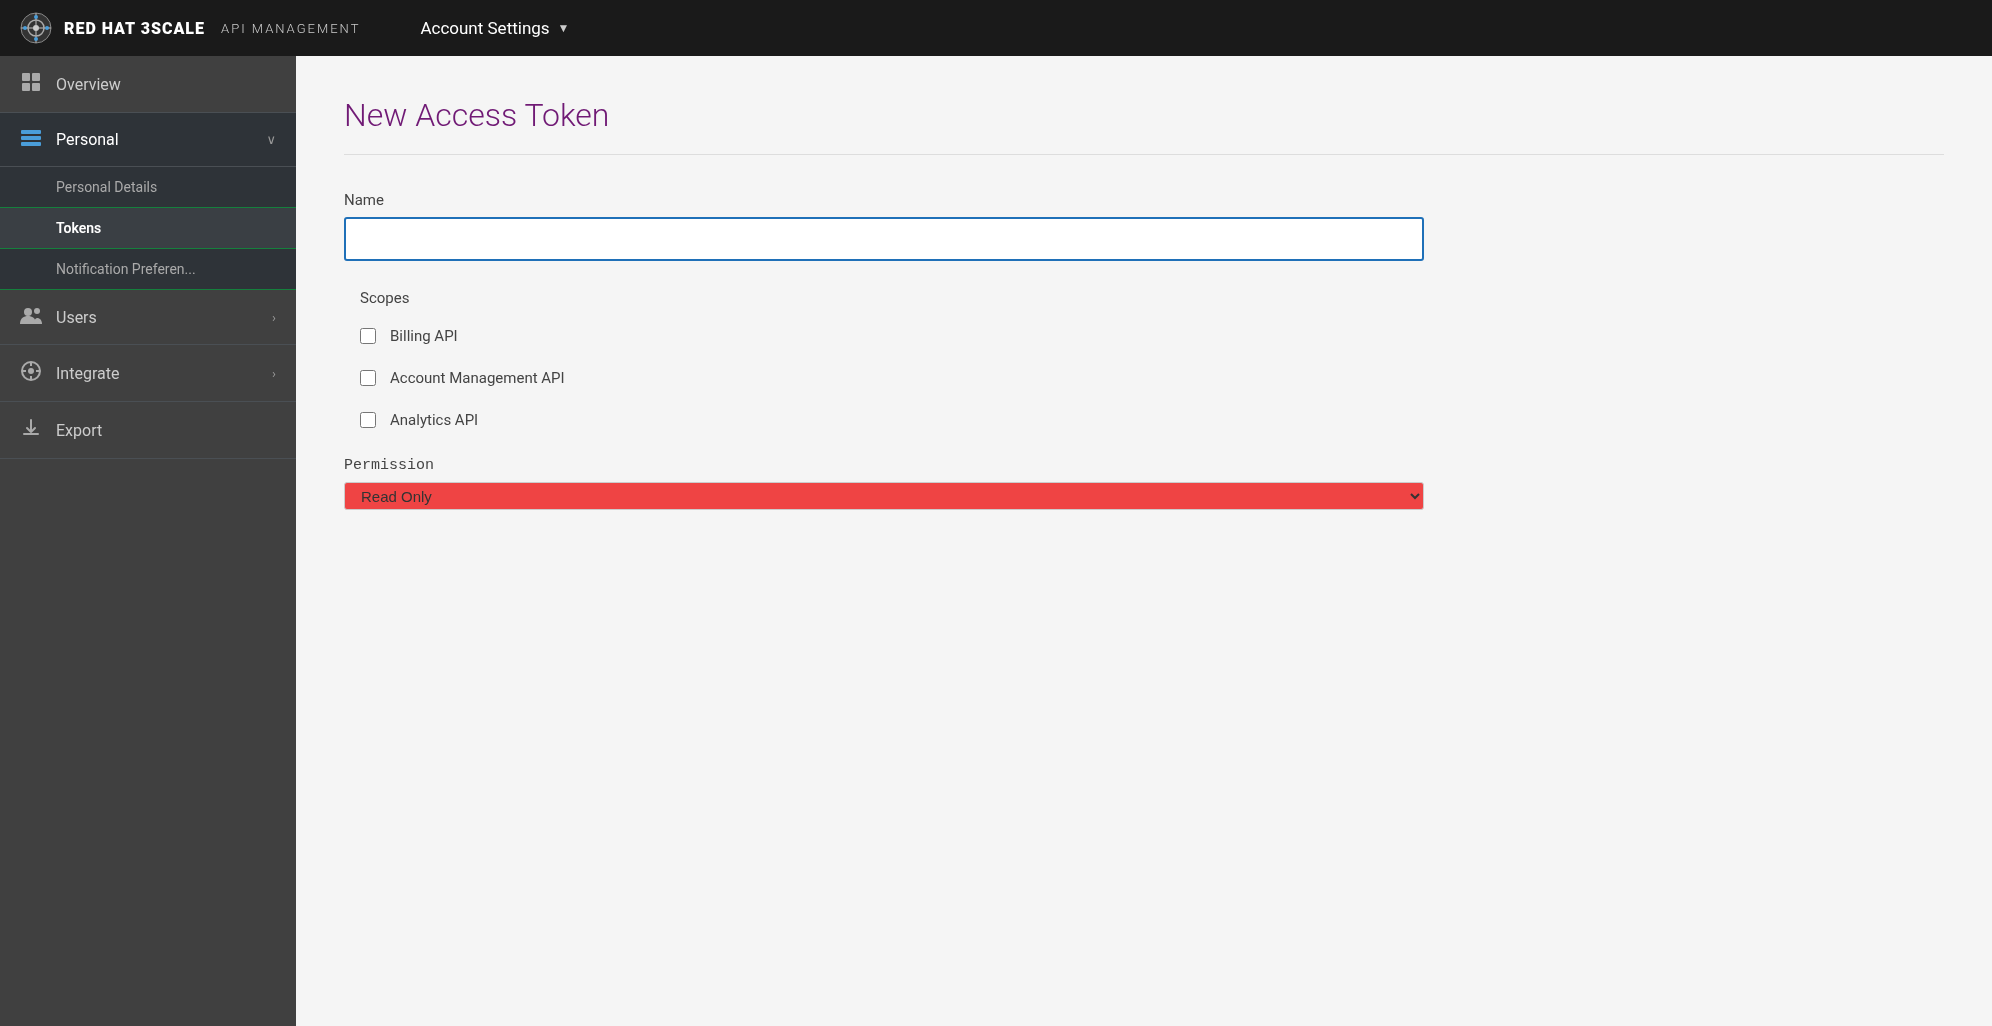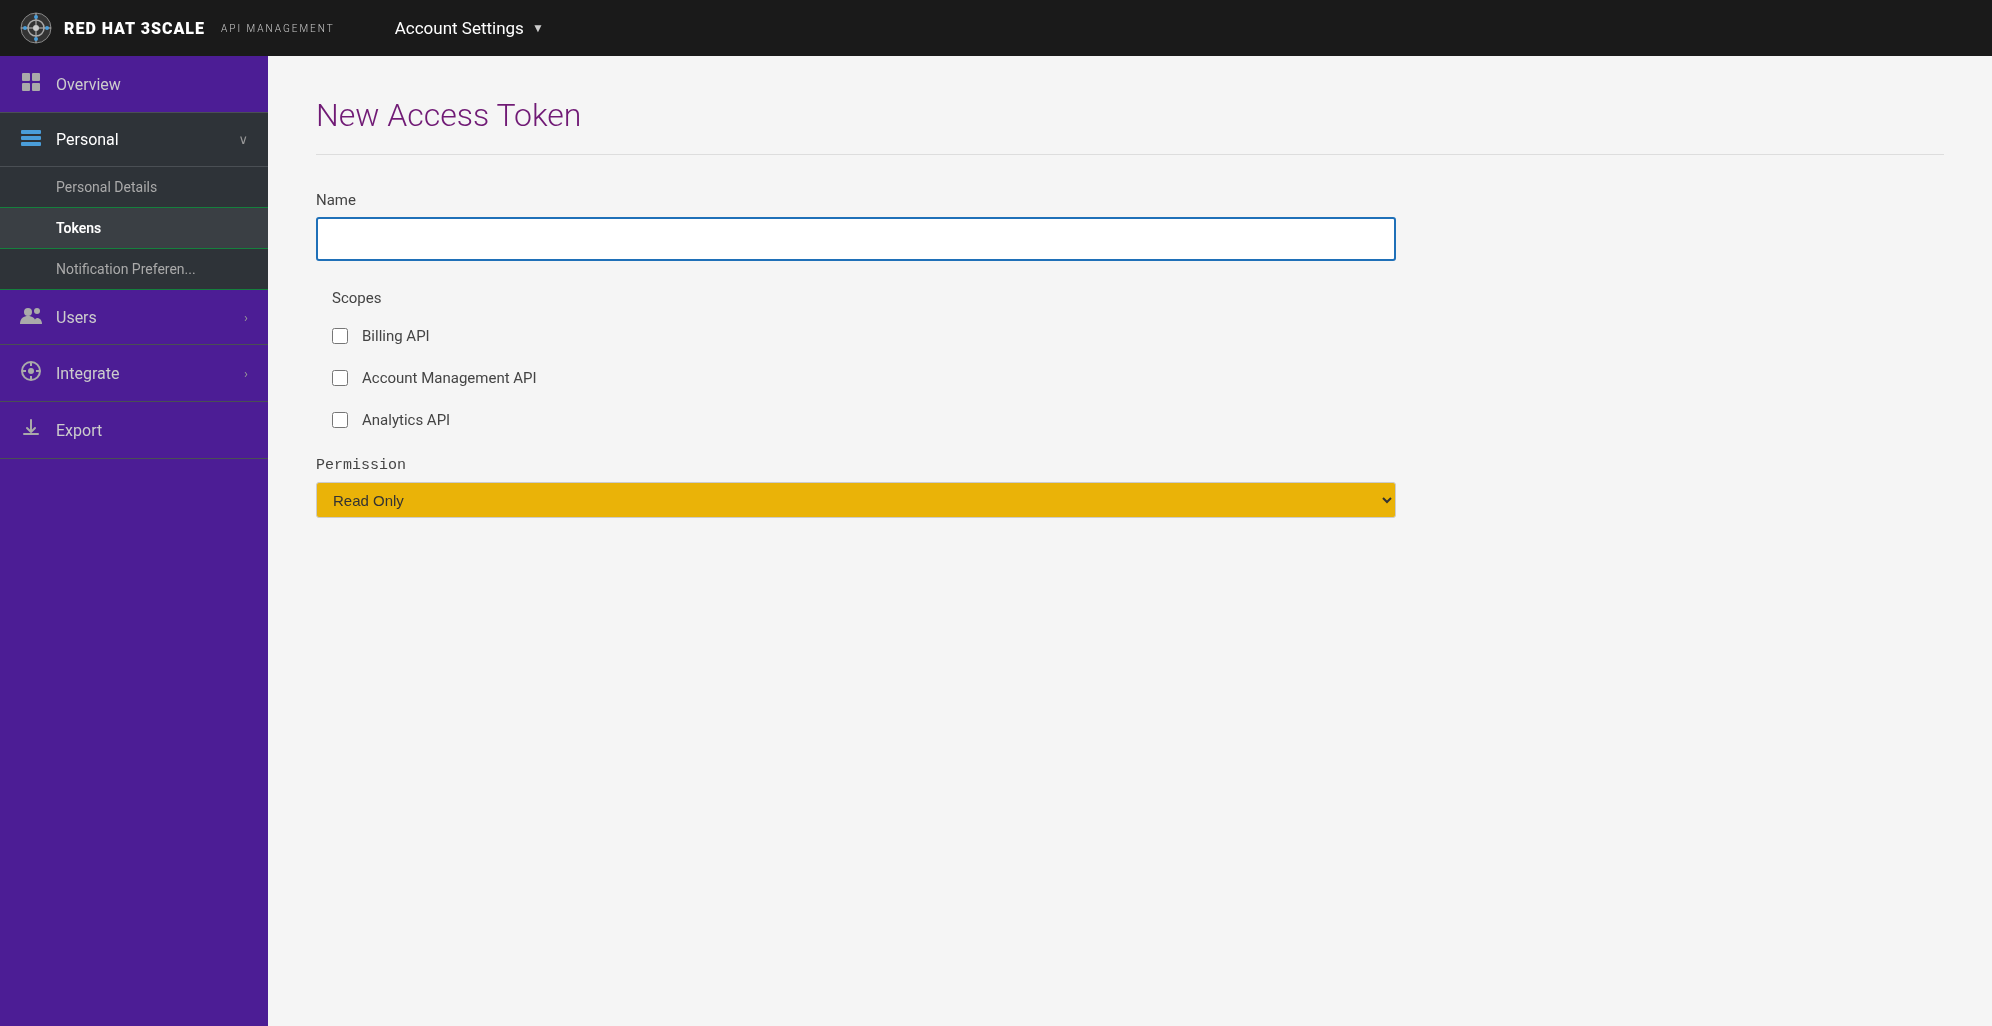--- a/index.html
+++ b/index.html
@@ -20,21 +20,21 @@
       gap: 12px;
       color: white;
     }
     .brand-name {
       font-weight: 900;
       font-size: 16px;
       color: white;
       letter-spacing: 1px;
     }
     .brand-sub {
-      font-size: 10px;
+      font-size: 13px;
       color: #ccc;
       font-weight: 300;
       letter-spacing: 2px;
       margin-left: 4px;
     }
     .top-nav-menu {
       margin-left: 60px;
       display: flex;
       align-items: center;
       gap: 6px;
@@ -55,22 +55,22 @@
 
     
     .layout {
       display: flex;
       flex: 1;
       overflow: hidden;
     }
 
     
     .sidebar {
-      width: 268px;
-      background: #4c1d95;
+      width: 296px;
+      background: #404040;
       flex-shrink: 0;
       overflow-y: auto;
     }
     .sidebar-item {
       display: flex;
       align-items: center;
       padding: 16px 20px;
       color: #ccc;
       cursor: pointer;
       font-size: 16px;
@@ -177,26 +177,26 @@
     .permission-label {
       display: block;
       font-size: 15px;
       color: #444;
       margin-bottom: 8px;
       font-weight: 400;
       font-family: Liberation Mono, monospace;
     }
     .permission-select {
       width: 100%;
-      height: 36px;
+      height: 28px;
       border: 1px solid #ccc;
       border-radius: 3px;
       padding: 0 12px;
       font-size: 15px;
-      background: #eab308;
+      background: #ef4444;
       color: #333;
       cursor: pointer;
       appearance: auto;
     }
 
     
     .logo-circle {
       width: 32px;
       height: 32px;
       position: relative;

